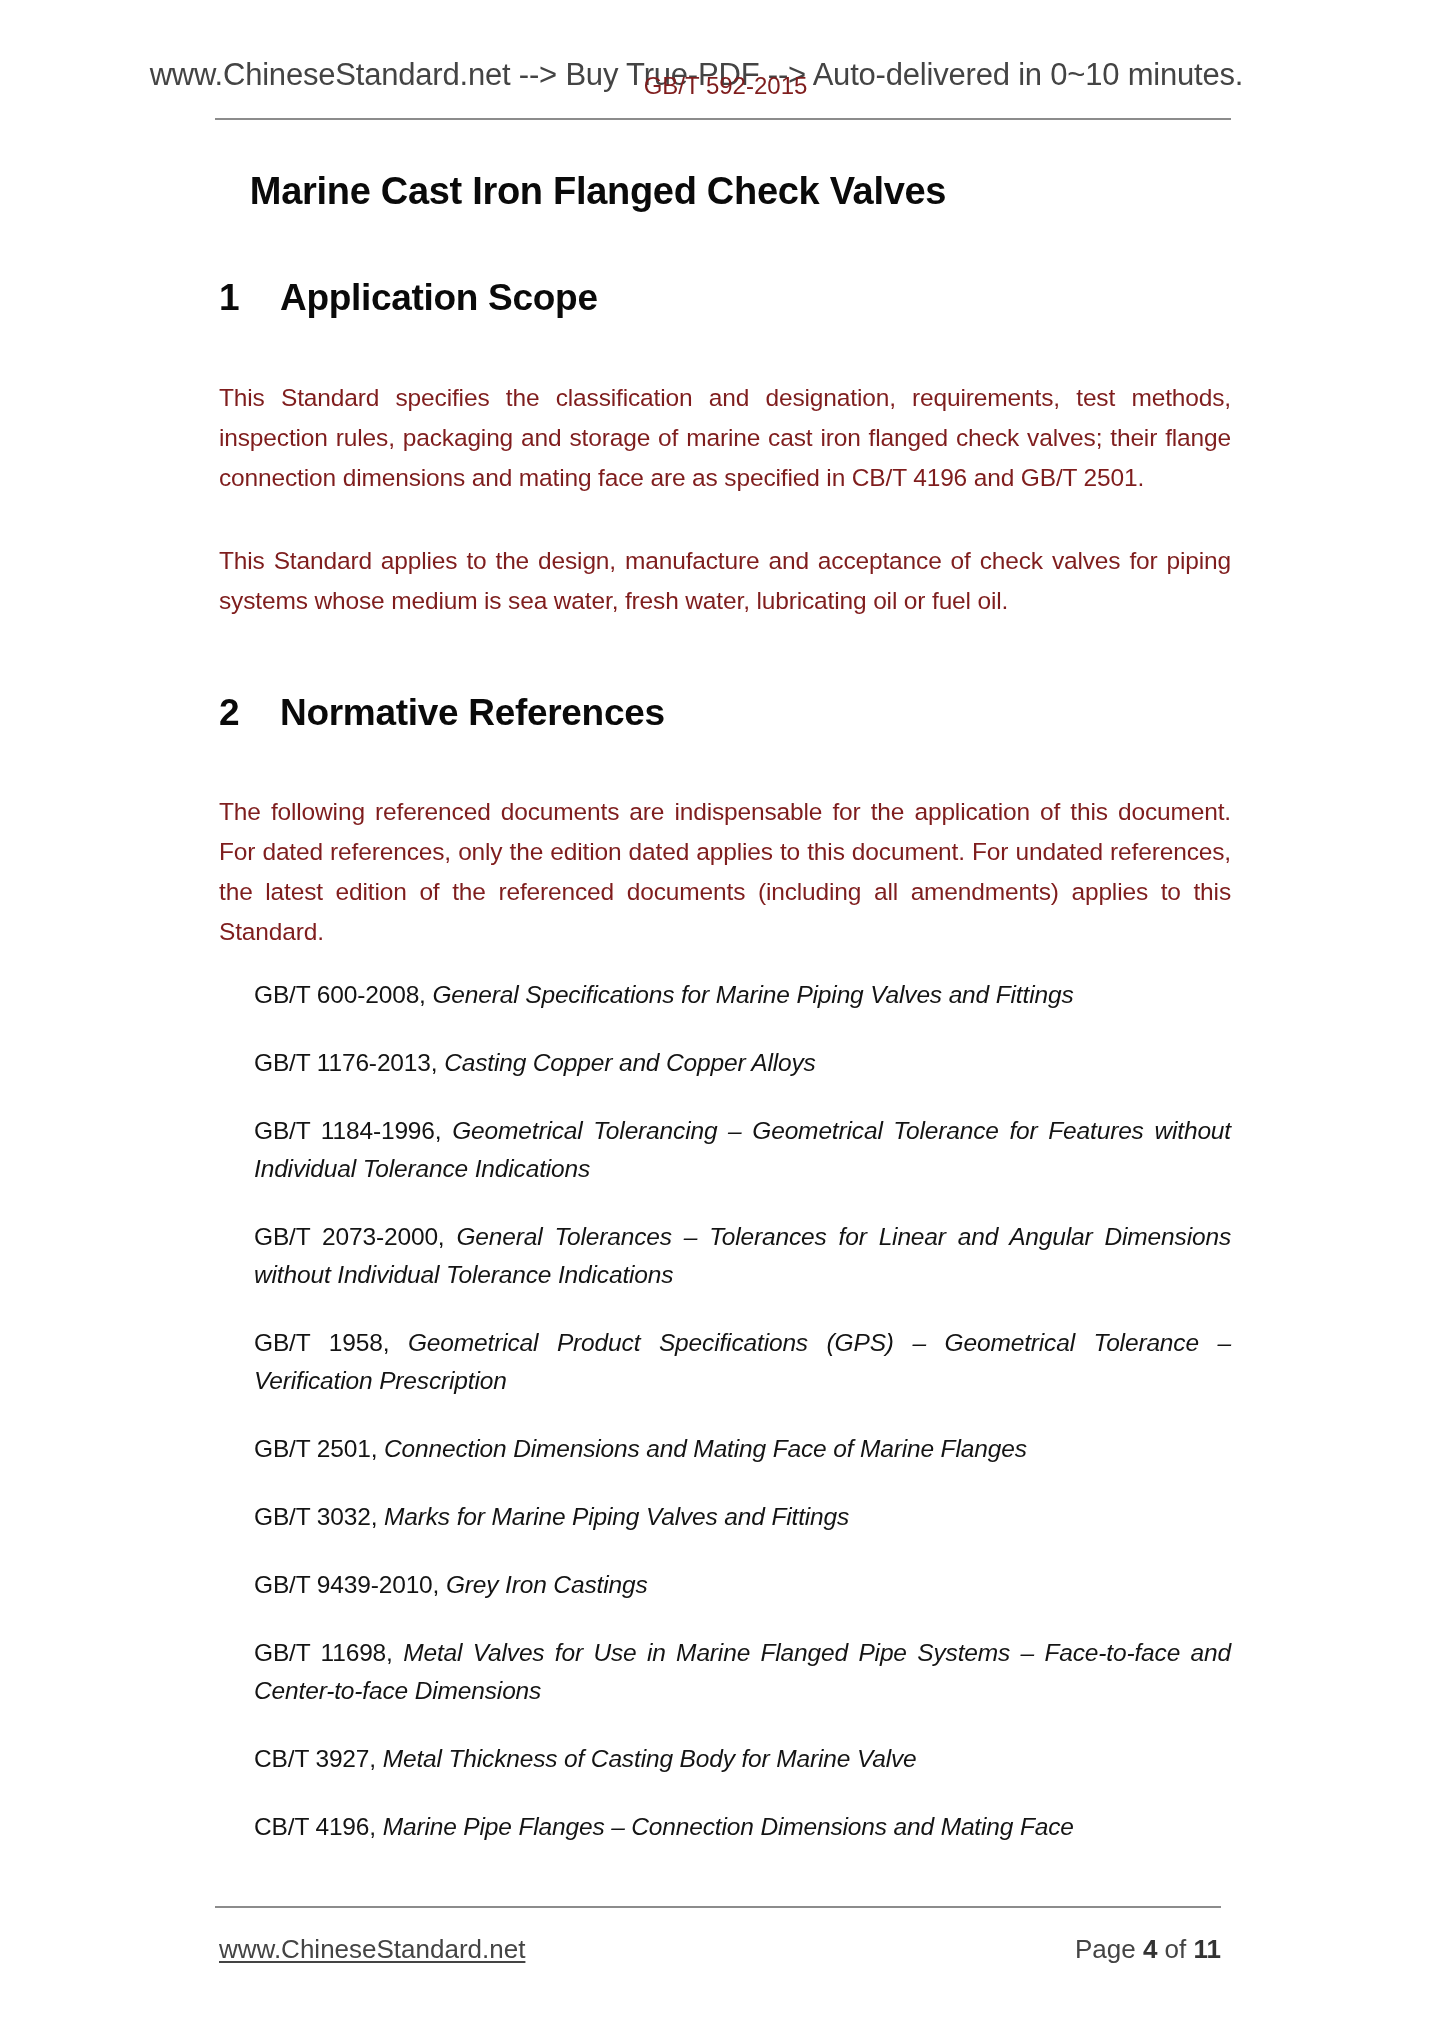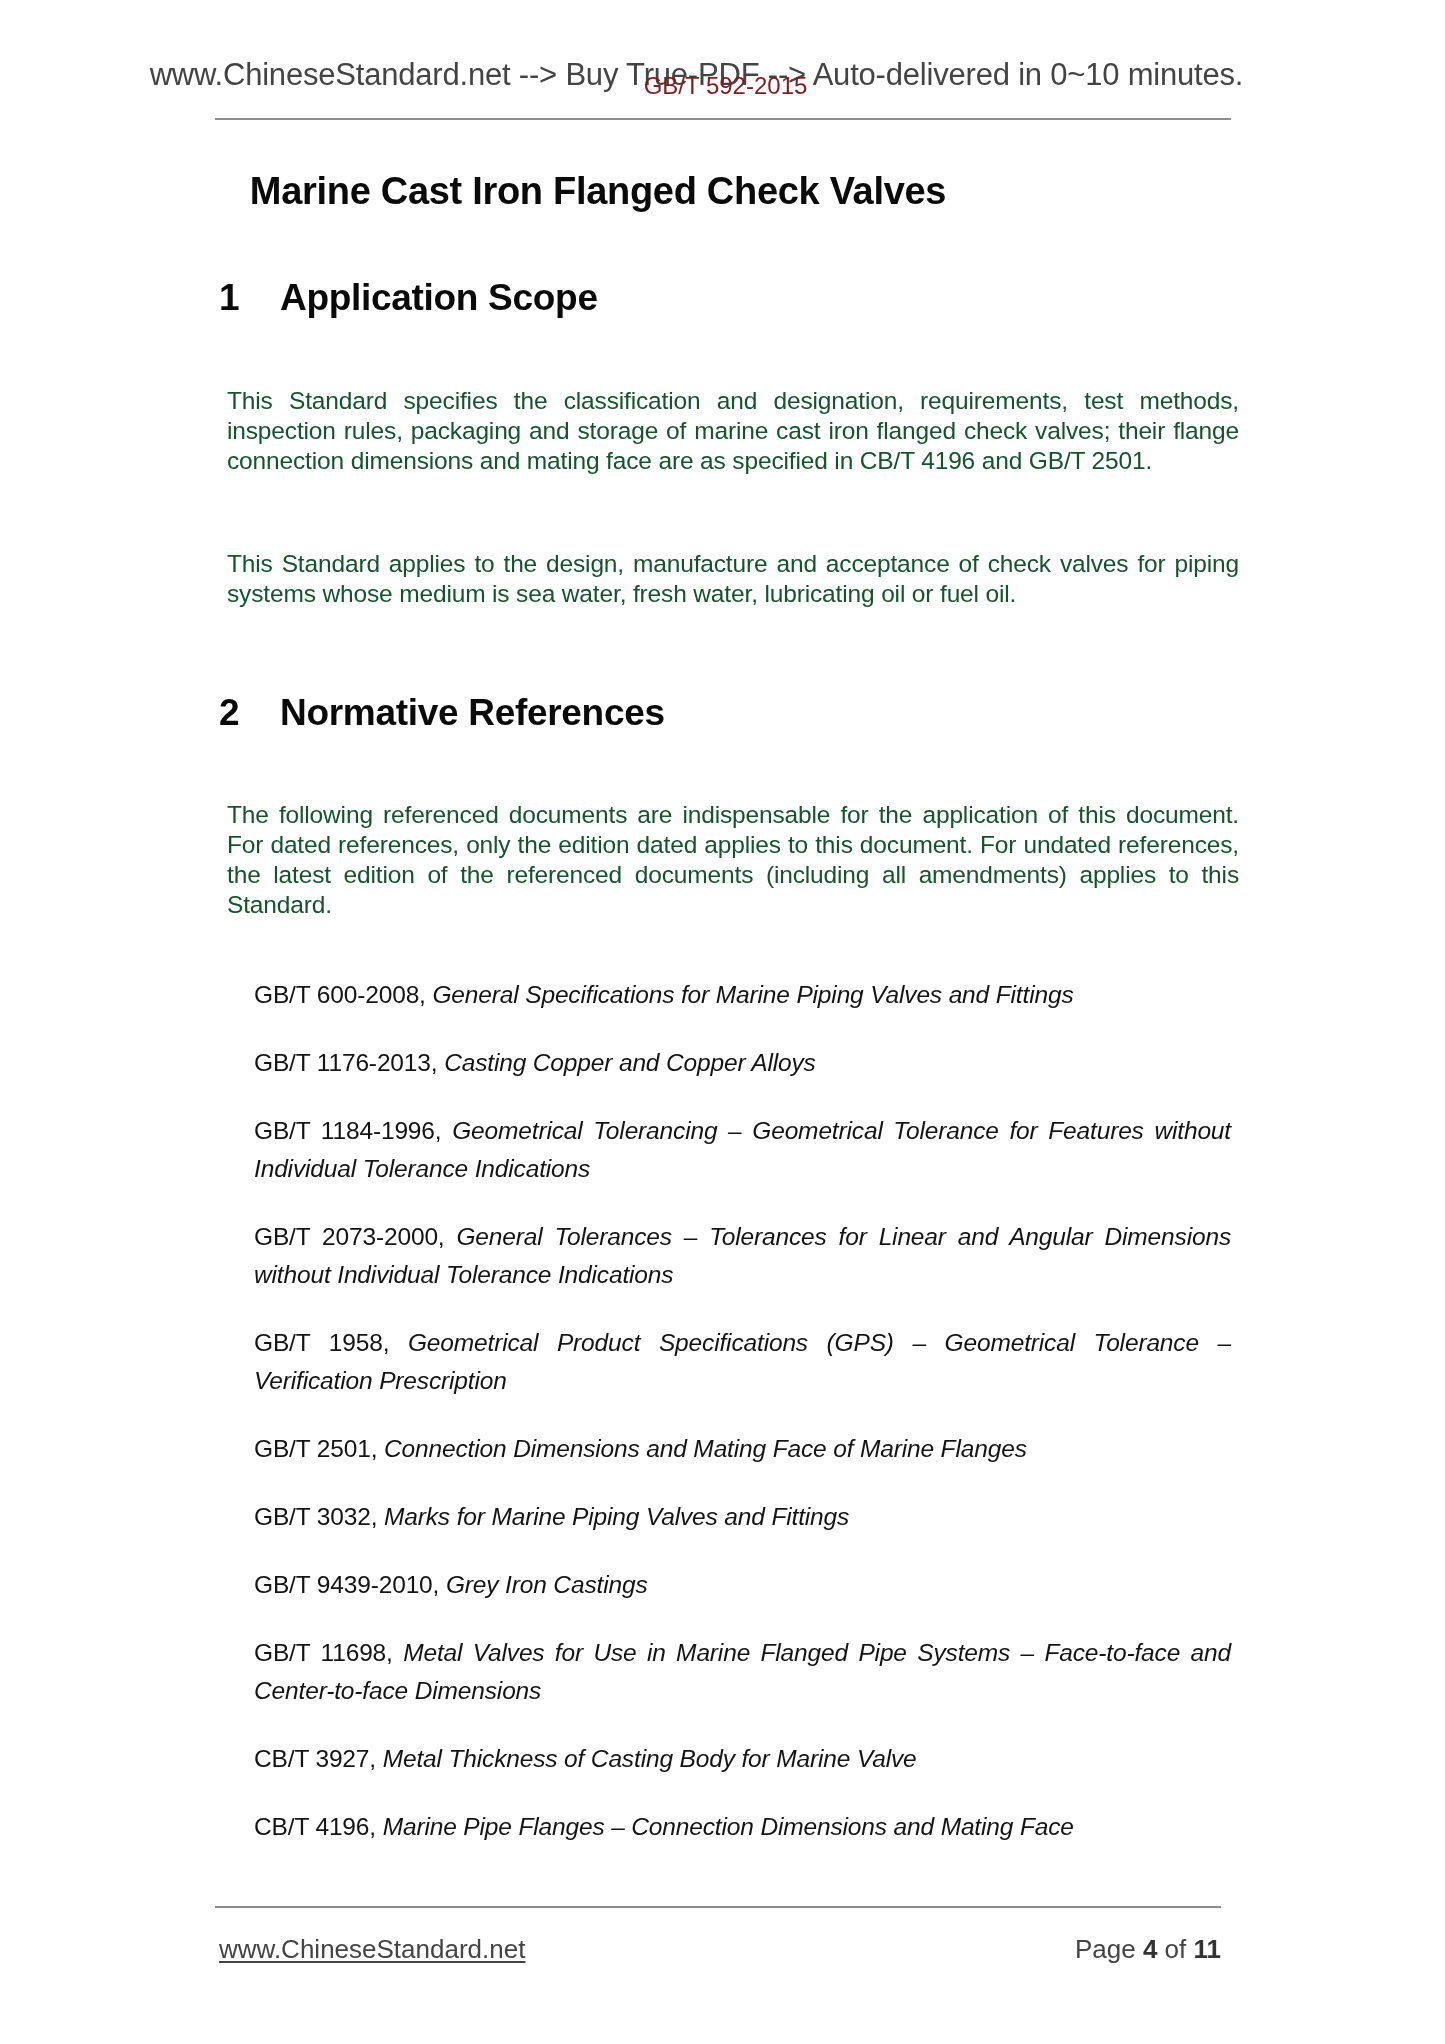--- a/index.html
+++ b/index.html
@@ -76,24 +76,24 @@
   }
   .section-heading .num {
     display: inline-block;
     width: 61px;
   }
   .para {
     position: absolute;
     left: 0;
     width: 1012px;
     font-size: 24.5px;
-    line-height: 30px;
-    margin: 8px;
+    line-height: 40px;
+    margin: 0;
     text-align: justify;
-    color: #14532d;
+    color: #7f1d1d;
     letter-spacing: -0.15px;
   }
   .ref {
     position: absolute;
     left: 35px;
     width: 977px;
     font-size: 24.5px;
     line-height: 38px;
     margin: 0;
     text-align: justify;

